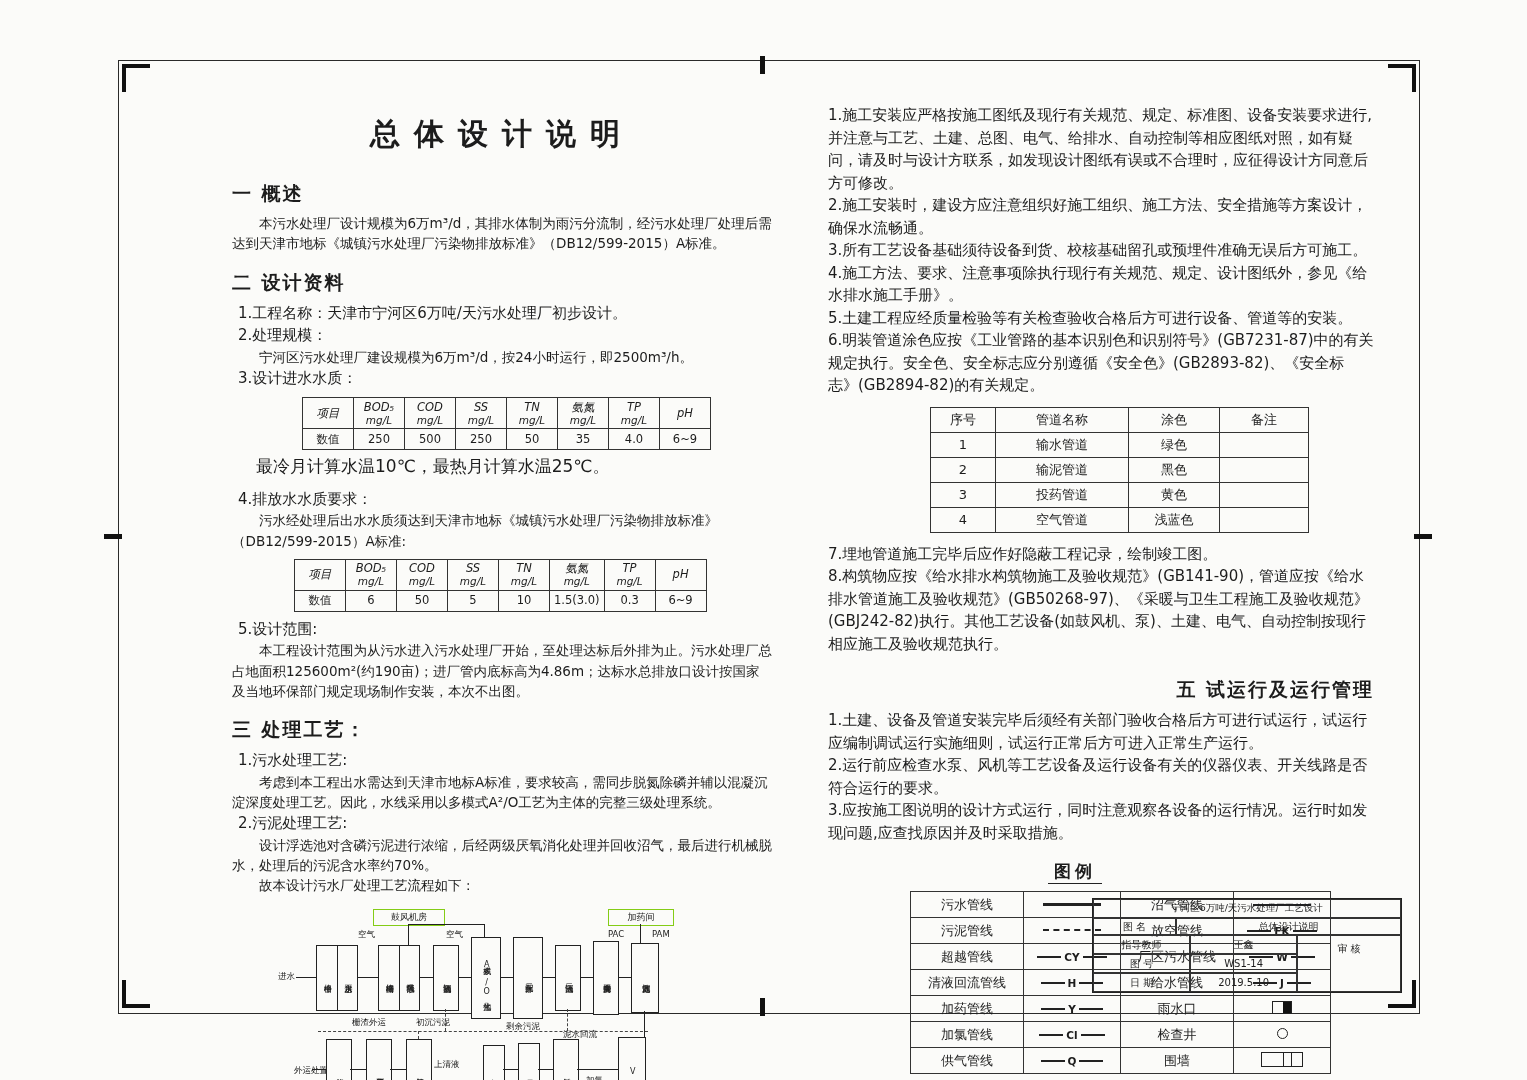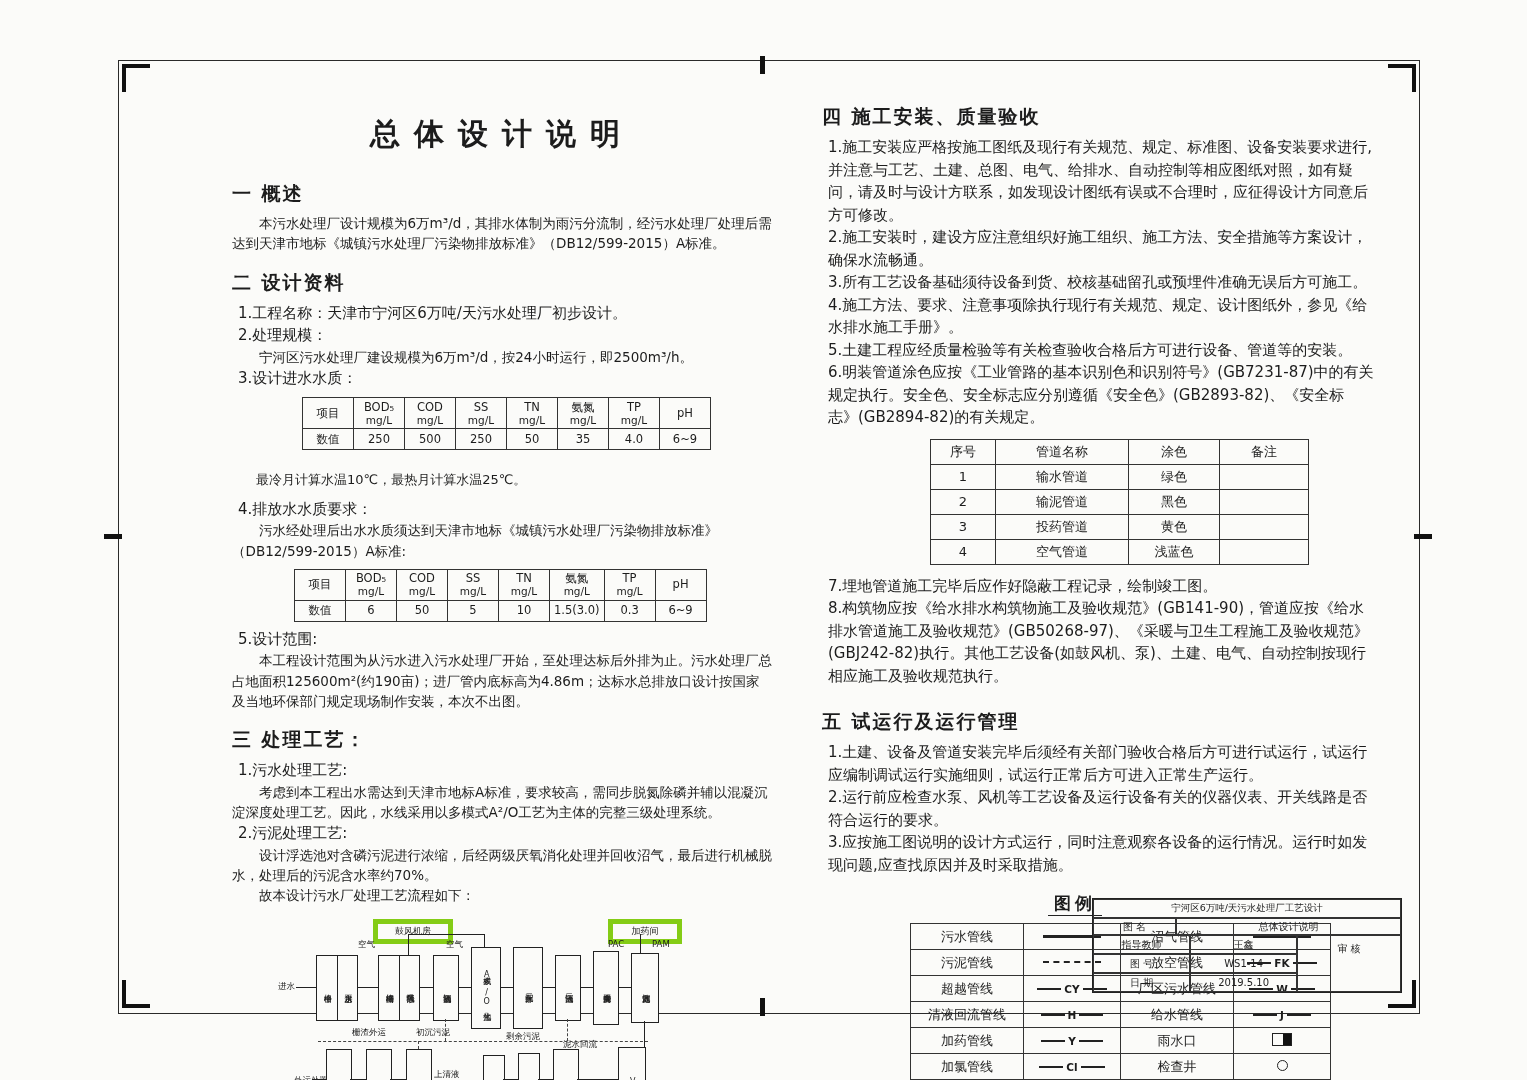--- a/index.html
+++ b/index.html
@@ -7,26 +7,26 @@
          font-family:"DejaVu Sans",sans-serif;color:#1c1c1c;}
   .frame{position:absolute;left:118px;top:60px;width:1300px;height:952px;border:1.5px solid #2a2a2a;}
   .mark{position:absolute;background:#111;}
   
   .colL{position:absolute;left:232px;top:108px;width:540px;}
   .colR{position:absolute;left:822px;top:104px;width:552px;}
   .doc-title{text-align:center;font-size:30px;font-weight:600;letter-spacing:14px;margin:6px 0 26px 0;}
   h2.sec{font-size:19px;font-weight:600;margin:16px 0 6px 0;letter-spacing:2px;}
   .para{font-size:13.5px;line-height:1.5;text-indent:2em;margin:0;}
   .item{font-size:15px;line-height:1.5;margin:0;padding-left:6px;}
-  .note{font-size:13px;line-height:1.5;margin:20px 0 0 0;padding-left:24px;}
+  .note{font-size:17px;line-height:1.5;margin:4px 0 0 0;padding-left:24px;}
   
   table.wq{border-collapse:collapse;margin:8px 0 2px 70px;}
   table.wq th,table.wq td{border:1px solid #333;font-size:11.5px;font-weight:400;
       text-align:center;padding:1px 4px;line-height:1.15;}
-  table.wq th{height:28px;min-width:42px;}
+  table.wq th{height:28px;min-width:42px;font-style:italic;}
   table.wq td{height:18px;}
   .u{display:block;font-size:10.5px;}
   
   table.pipe{border-collapse:collapse;margin:10px 0 4px 108px;}
   table.pipe th,table.pipe td{border:1px solid #333;font-size:13px;font-weight:400;
       text-align:center;padding:2px 6px;height:20px;}
   table.pipe th:nth-child(1),table.pipe td:nth-child(1){width:52px;text-align:center;}
   table.pipe th:nth-child(2),table.pipe td:nth-child(2){width:120px;}
   table.pipe th:nth-child(3),table.pipe td:nth-child(3){width:78px;}
   table.pipe th:nth-child(4),table.pipe td:nth-child(4){width:76px;}
@@ -54,21 +54,21 @@
   .sym-wall i:nth-child(3){flex:1;border-right:none;}
   
   .flow{position:relative;height:215px;margin:14px 0 0 46px;width:470px;font-size:8px;}
   .fbox{position:absolute;border:1px solid #222;background:#fbfbf9;display:flex;
         align-items:center;justify-content:center;}
   .vtxt{writing-mode:vertical-rl;text-orientation:upright;font-size:8px;line-height:1.05;
         letter-spacing:0;display:block;text-align:center;}
   .fbox .vtxt{padding:1px 0;}
   .fbox.twocol span.vtxt{flex:1;height:100%;display:flex;align-items:center;justify-content:center;}
   .fbox.twocol span.vtxt:first-child{border-right:1px solid #222;}
-  .hbox{position:absolute;border:5px solid #84cc16;font-size:9px;text-align:center;line-height:14px;}
+  .hbox{position:absolute;border:1px solid #84cc16;font-size:9px;text-align:center;line-height:14px;}
   .flab{position:absolute;font-size:8.5px;white-space:nowrap;}
   .fline{position:absolute;background:#222;}
   .fline.dash{background:none;border-top:1px dashed #444;}
   .fline.vdash{background:none;border-left:1px dashed #444;}
   
   .tblock{position:absolute;left:1092px;top:898px;width:308px;height:93px;border:1.8px solid #222;
       display:flex;font-size:10.5px;}
   .tb-cell{border:0.8px solid #333;display:flex;align-items:center;justify-content:center;
       overflow:hidden;white-space:nowrap;}
   .tb-left{width:128px;display:flex;flex-direction:column;}
@@ -265,21 +265,20 @@
       <div class="fline" style="left:299px;top:160px;width:41px;height:1px;"></div>
       <span class="flab" style="left:308px;top:166px;">加氯</span>
       <div class="fbox" style="left:340px;top:128px;width:26px;height:66px;">
           <span class="vtxt">V型滤池</span>
         </div>
 
     </div>
   </div>
 
   <div class="colR">
-    <h2 class="sec" style="margin-top:0;">四 施工安装、质量验收</h2>
     <p class="item">1.施工安装应严格按施工图纸及现行有关规范、规定、标准图、设备安装要求进行,并注意与工艺、土建、总图、电气、给排水、自动控制等相应图纸对照，如有疑问，请及时与设计方联系，如发现设计图纸有误或不合理时，应征得设计方同意后方可修改。</p>
     <p class="item">2.施工安装时，建设方应注意组织好施工组织、施工方法、安全措施等方案设计，确保水流畅通。</p>
     <p class="item">3.所有工艺设备基础须待设备到货、校核基础留孔或预埋件准确无误后方可施工。</p>
     <p class="item">4.施工方法、要求、注意事项除执行现行有关规范、规定、设计图纸外，参见《给水排水施工手册》。</p>
     <p class="item">5.土建工程应经质量检验等有关检查验收合格后方可进行设备、管道等的安装。</p>
     <p class="item">6.明装管道涂色应按《工业管路的基本识别色和识别符号》(GB7231-87)中的有关规定执行。安全色、安全标志应分别遵循《安全色》(GB2893-82)、《安全标志》(GB2894-82)的有关规定。</p>
 
     <table class="pipe">
       <tbody>
           <tr>
@@ -311,21 +310,21 @@
         <td>空气管道</td>
         <td>浅蓝色</td>
         <td></td>
       </tr>
     </tbody>
       </table>
 
     <p class="item" style="margin-top:10px;">7.埋地管道施工完毕后应作好隐蔽工程记录，绘制竣工图。</p>
     <p class="item">8.构筑物应按《给水排水构筑物施工及验收规范》(GB141-90)，管道应按《给水排水管道施工及验收规范》(GB50268-97)、《采暖与卫生工程施工及验收规范》(GBJ242-82)执行。其他工艺设备(如鼓风机、泵)、土建、电气、自动控制按现行相应施工及验收规范执行。</p>
 
-    <h2 class="sec" style="margin-top:22px;">五 试运行及运行管理</h2>
+    <h2 class="sec" style="margin-top:22px;text-align:right;">五 试运行及运行管理</h2>
     <p class="item">1.土建、设备及管道安装完毕后须经有关部门验收合格后方可进行试运行，试运行应编制调试运行实施细则，试运行正常后方可进入正常生产运行。</p>
     <p class="item">2.运行前应检查水泵、风机等工艺设备及运行设备有关的仪器仪表、开关线路是否符合运行的要求。</p>
     <p class="item">3.应按施工图说明的设计方式运行，同时注意观察各设备的运行情况。运行时如发现问题,应查找原因并及时采取措施。</p>
 
     <div class="legend-title"><span>图例</span></div>
     <table class="legend">
       <tbody>
           <tr>
         <td class="lg-lab">污水管线</td>
         <td class="lg-sym">

